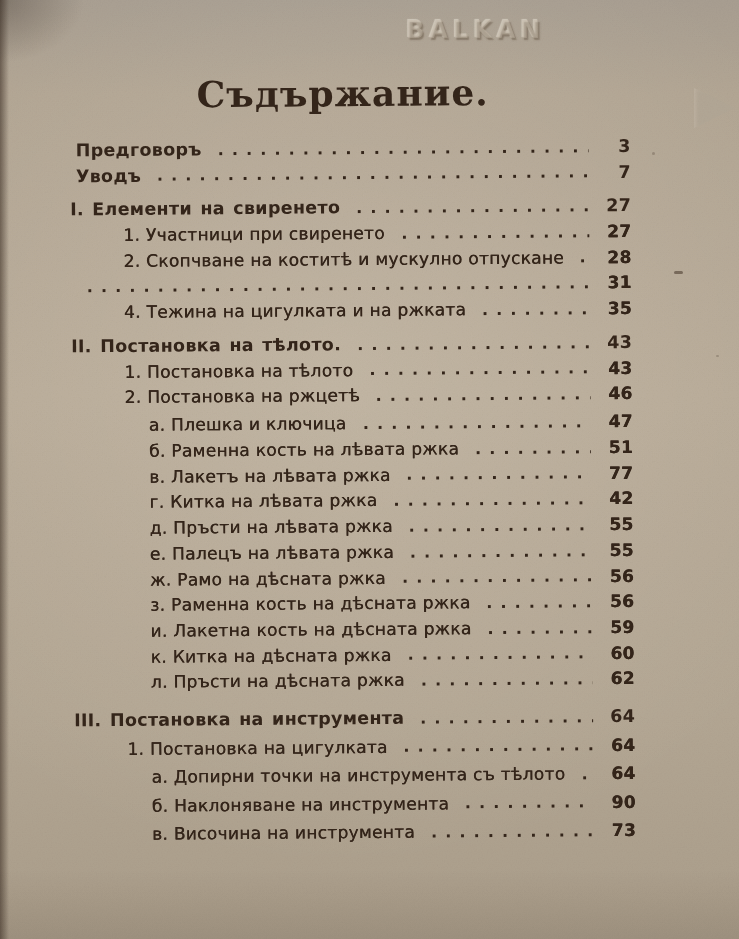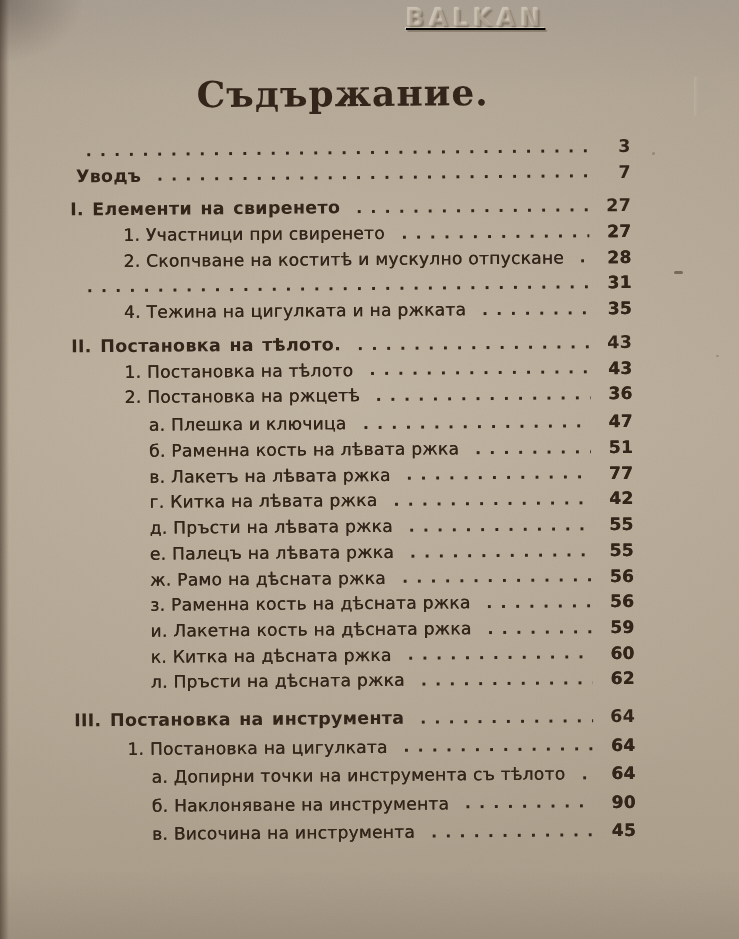--- a/index.html
+++ b/index.html
@@ -12,21 +12,21 @@
   }
   .grain{position:absolute;inset:0;mix-blend-mode:multiply;opacity:.08;pointer-events:none;}
   .edge-left{position:absolute;left:0;top:0;bottom:0;width:9px;
     background:linear-gradient(to right, rgba(50,36,26,.55), rgba(50,36,26,0));}
   .corner-shade{position:absolute;left:0;top:0;width:120px;height:90px;
     background:radial-gradient(100% 100% at 0% 0%, rgba(40,30,22,.30), rgba(40,30,22,0) 70%);}
   .bottom-shade{position:absolute;left:0;right:0;bottom:0;height:70px;
     background:linear-gradient(to top, rgba(60,48,36,.12), rgba(60,48,36,0));}
 
   
-  .watermark{position:absolute;left:398px;top:6px;width:341px;pointer-events:none;text-decoration:underline;}
+  .watermark{position:absolute;left:398px;top:18px;width:341px;pointer-events:none;}
   .wm-top{
     font-size:24px;font-weight:700;letter-spacing:5px;line-height:1;margin-left:8px;
     color:rgba(197,187,170,.42);
     text-shadow:1.5px 1.8px 1.5px rgba(92,76,58,.45), -1px -1px 1px rgba(255,250,238,.45);
   }
   .wm-main{
     font-size:79px;font-weight:700;letter-spacing:2px;line-height:.92;margin:1px 0 0 6px;
     color:rgba(197,187,170,.40);
     text-shadow:2px 2.5px 2px rgba(92,76,58,.5), -1.2px -1.4px 1.5px rgba(255,250,238,.5);
   }
@@ -73,20 +73,21 @@
 
   <div class="watermark">
     <div class="wm-top">BALKAN</div>
     <div class="wm-arrow"></div>
   </div>
 
   <div class="page-content">
     <h1 class="title">Съдържание.</h1>
     <div class="toc" id="toc">
         <div class="toc-row lvl0">
+    <span class="toc-label">Предговоръ</span>
     <span class="toc-leader"></span>
     <span class="toc-page">3</span>
   </div>
         <div class="toc-row lvl0">
     <span class="toc-label">Уводъ</span>
     <span class="toc-leader"></span>
     <span class="toc-page">7</span>
   </div>
         <div class="toc-row lvl1">
     <span class="toc-label">I. Елементи на свиренето</span>
@@ -118,21 +119,21 @@
     <span class="toc-page">43</span>
   </div>
         <div class="toc-row lvl2">
     <span class="toc-label">1. Постановка на тѣлото</span>
     <span class="toc-leader"></span>
     <span class="toc-page">43</span>
   </div>
         <div class="toc-row lvl2">
     <span class="toc-label">2. Постановка на ржцетѣ</span>
     <span class="toc-leader"></span>
-    <span class="toc-page">36</span>
+    <span class="toc-page">46</span>
   </div>
         <div class="toc-row lvl3" style="margin-top: 2.5px;">
     <span class="toc-label">а. Плешка и ключица</span>
     <span class="toc-leader"></span>
     <span class="toc-page">47</span>
   </div>
         <div class="toc-row lvl3">
     <span class="toc-label">б. Раменна кость на лѣвата ржка</span>
     <span class="toc-leader"></span>
     <span class="toc-page">51</span>
@@ -198,21 +199,21 @@
     <span class="toc-page">64</span>
   </div>
         <div class="toc-row lvl3" style="margin-top: 3px;">
     <span class="toc-label">б. Наклоняване на инструмента</span>
     <span class="toc-leader"></span>
     <span class="toc-page">90</span>
   </div>
         <div class="toc-row lvl3" style="margin-top: 3px;">
     <span class="toc-label">в. Височина на инструмента</span>
     <span class="toc-leader"></span>
-    <span class="toc-page">45</span>
+    <span class="toc-page">73</span>
   </div>
       </div>
   </div>
 
   <div class="speck" style="left:674px;top:271px;width:9px;height:3px;"></div>
   <div class="speck" style="left:652px;top:152px;width:3px;height:3px;opacity:.5;"></div>
   <div class="speck" style="left:716px;top:355px;width:3px;height:2px;opacity:.45;"></div>
 
   <svg class="grain" width="739" height="939" xmlns="http://www.w3.org/2000/svg">
     <filter id="n">

